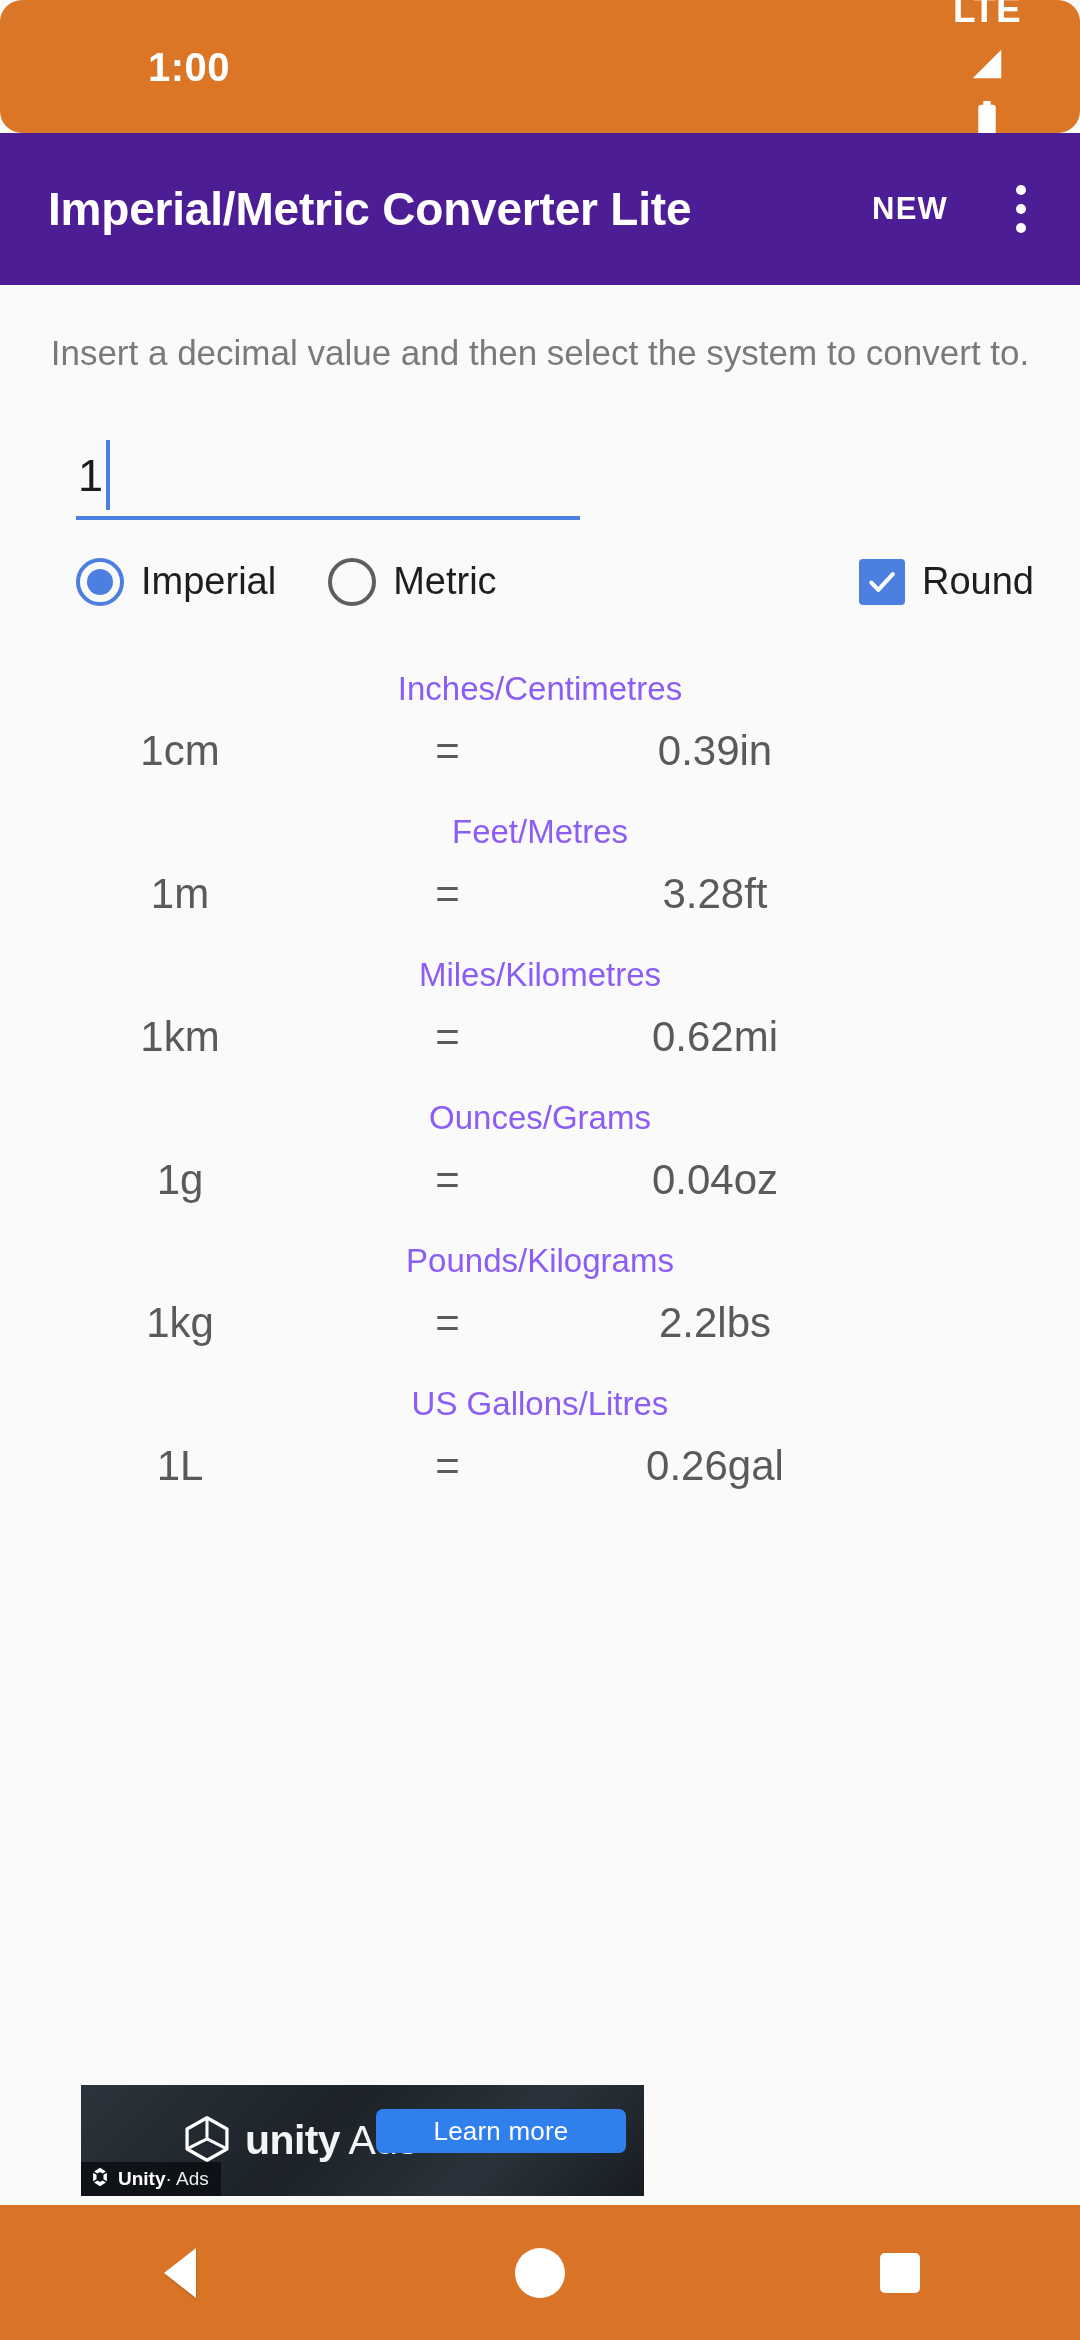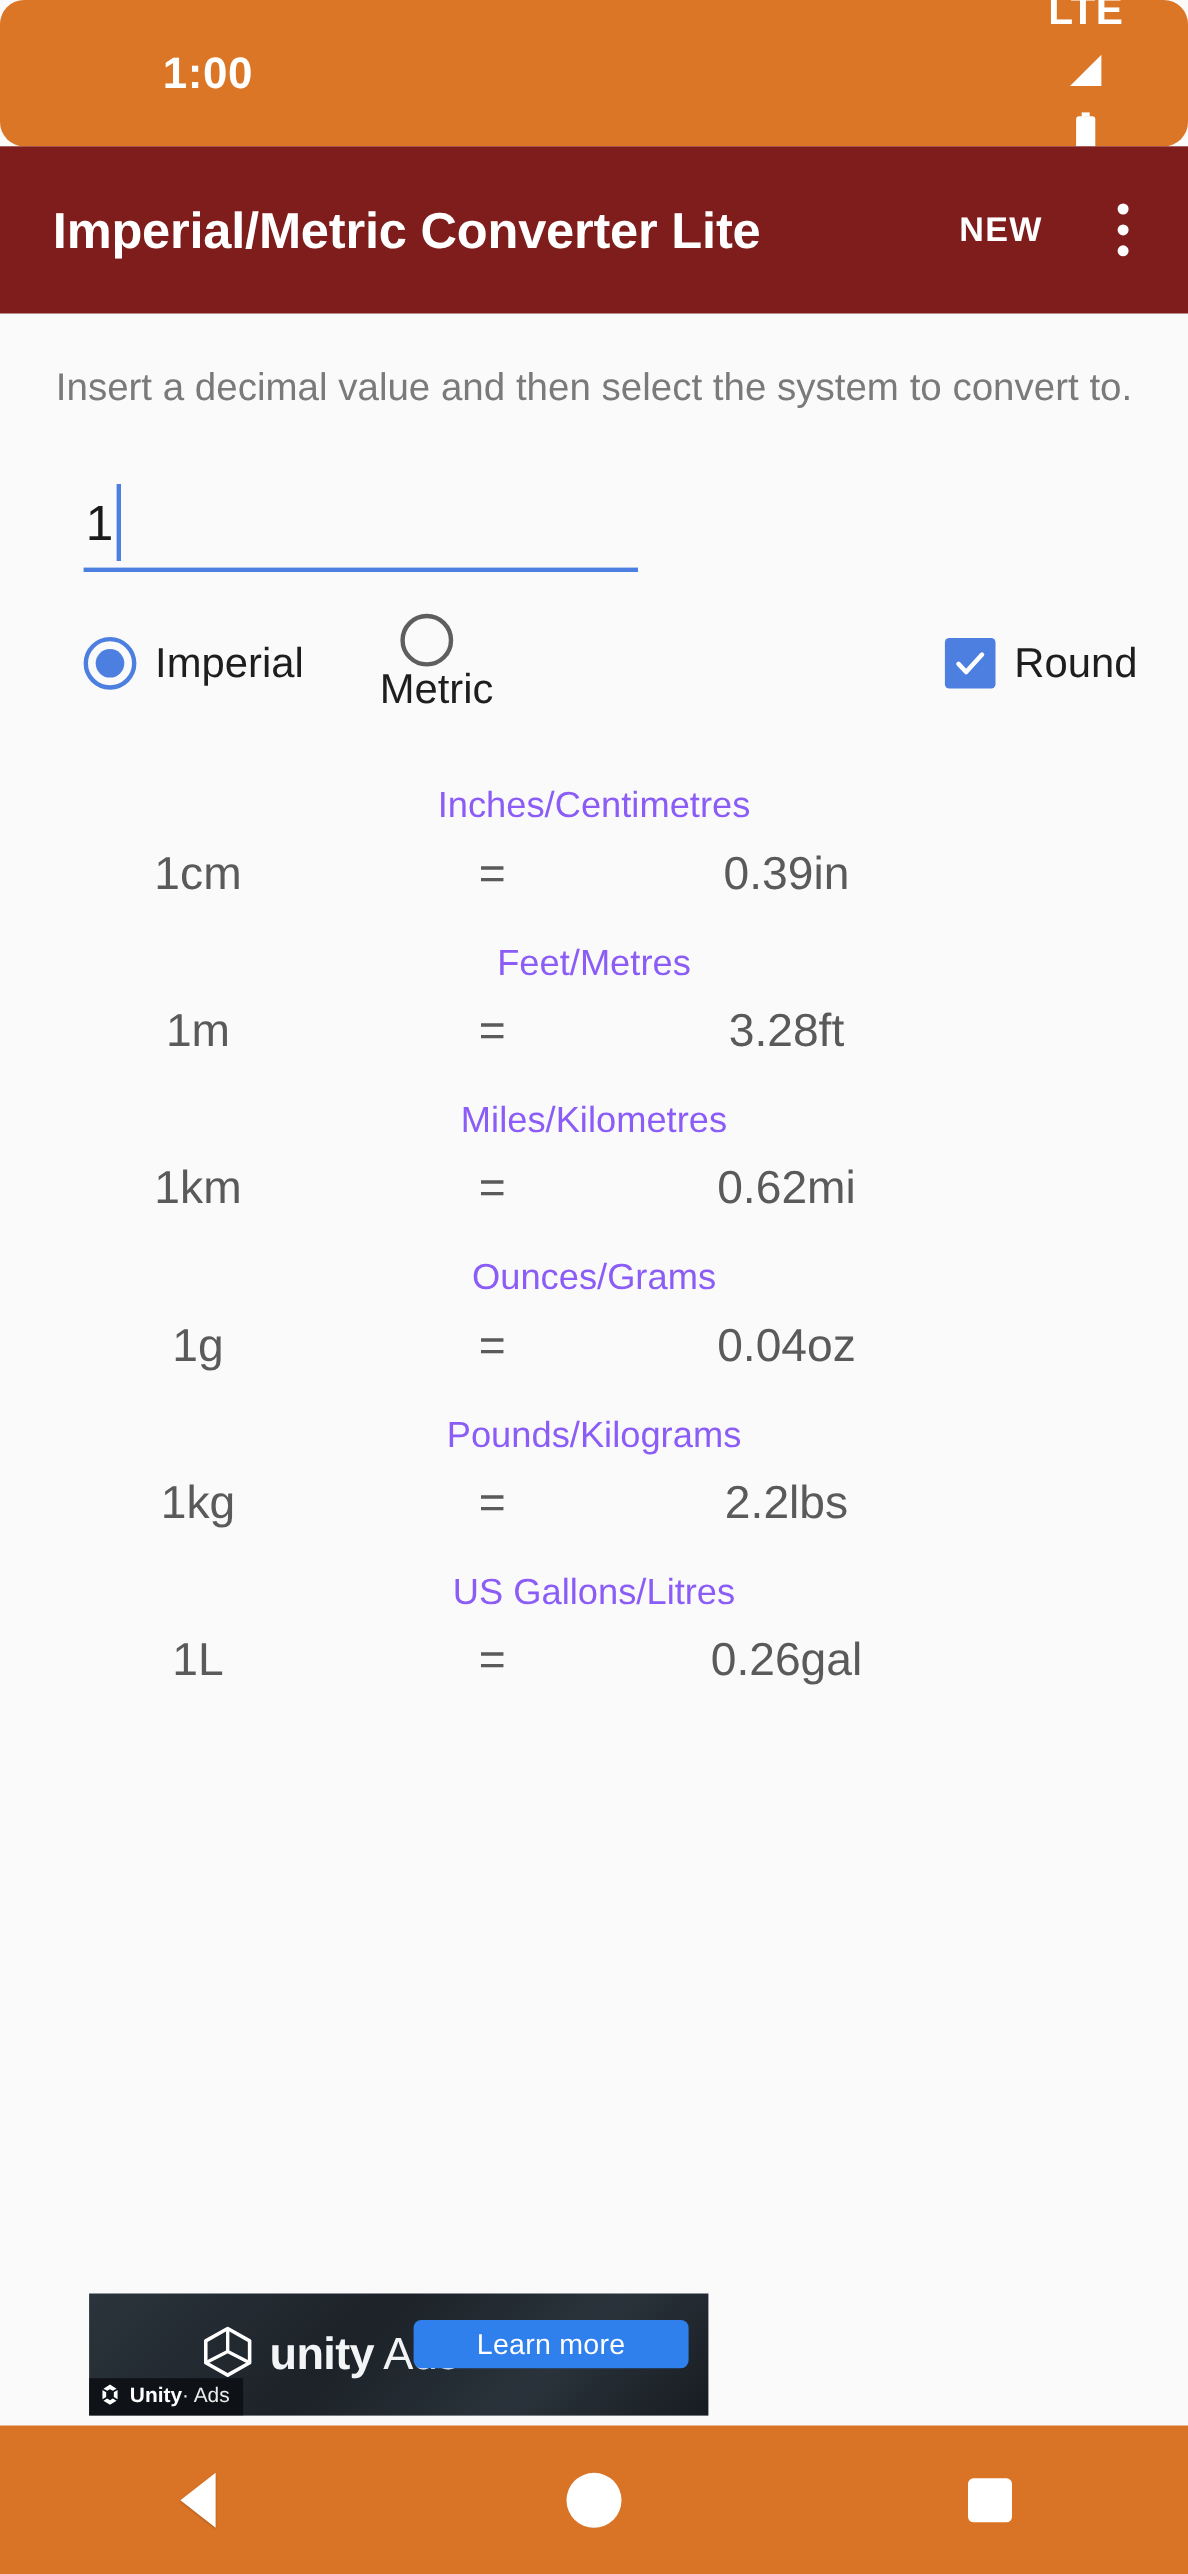--- a/index.html
+++ b/index.html
@@ -24,21 +24,21 @@
     margin-left:148px; line-height:1;
   }
   .status-right { display:flex; align-items:center; gap:14px;flex-direction:column; }
   .status-right .glyph { display:block; }
   .lte-label { font-size:37px; font-weight:700; letter-spacing:.3px; }
   .batt-label { font-size:38px; font-weight:700; letter-spacing:.2px; }
 
   
   .app-bar {
     position:absolute; top:133px; left:0; width:1080px; height:152px;
-    background:#7f1d1d;
+    background:#4c1d95;
     display:flex; align-items:center;
     padding-left:48px; padding-right:30px;
   }
   .app-title {
     flex:1; color:#FFFFFF; font-size:46px; font-weight:700;
     letter-spacing:-.2px; white-space:nowrap;
   }
   .app-action {
     color:#FFFFFF; font-size:31px; font-weight:700; letter-spacing:1.2px;
     margin-right:44px; white-space:nowrap;
@@ -88,21 +88,21 @@
   }
   .opt { display:flex; align-items:center; }
   .radio-outer {
     width:48px; height:48px; border-radius:50%;
     border:4px solid #4C7FE0;
     display:flex; align-items:center; justify-content:center;
   }
   .radio-outer.off { border-color:#5E5E5E; }
   .radio-dot { width:26px; height:26px; border-radius:50%; background:#4C7FE0; }
   .opt-label { font-size:38px; color:#1E1E1E; margin-left:17px; white-space:nowrap; }
-  .opt.metric { margin-left:52px;flex-direction:column; }
+  .opt.metric { margin-left:52px; }
   .opt.round { margin-left:auto; }
   .checkbox {
     width:46px; height:46px; border-radius:4px; background:#4C7FE0;
     display:flex; align-items:center; justify-content:center;
   }
   .checkbox svg { display:block; }
 
   
   .results { margin-top:54px; }
   .group { margin-bottom:4px; }

